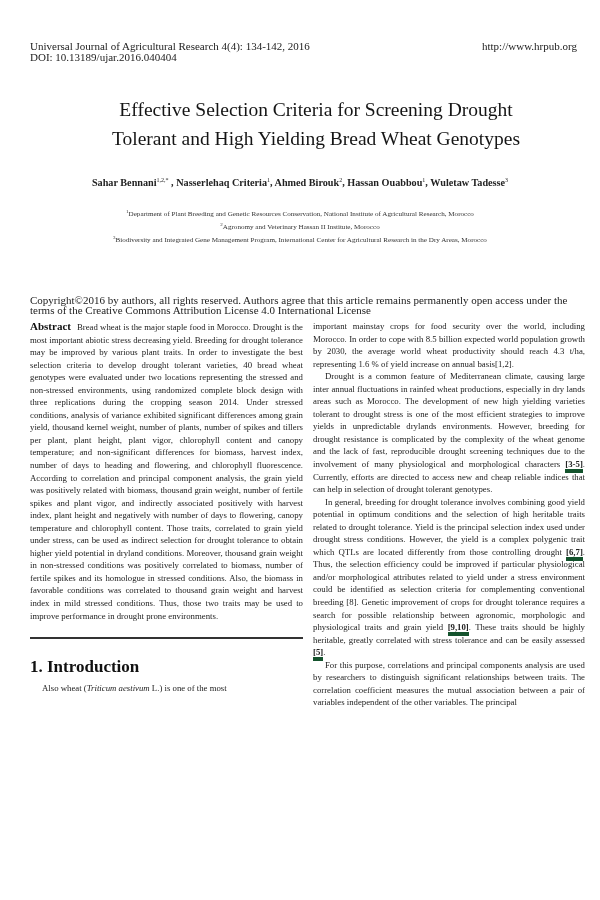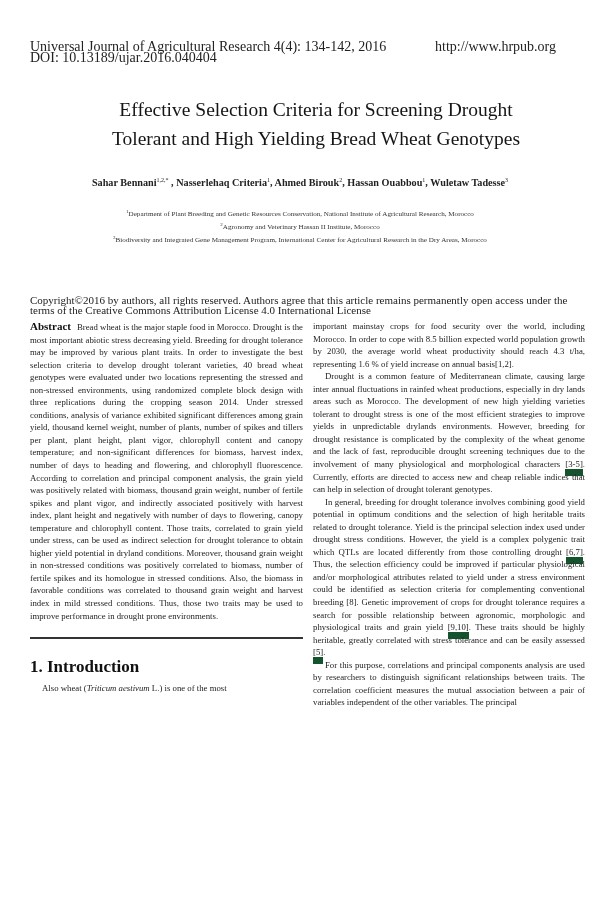--- a/index.html
+++ b/index.html
@@ -1,22 +1,22 @@
 <!DOCTYPE html>
 <html><head>
 <meta charset="utf-8">
 <style>
   html, body { margin: 0; padding: 0; background: #ffffff; }
   body {
     width: 600px; height: 900px; overflow: hidden; position: relative;
     font-family: "Liberation Serif", "DejaVu Serif", serif; color: #1a1a1a;
   }
-  .hdr { position: absolute; font-size: 14px; line-height: 11px; color: #222; }
+  .hdr { position: absolute; font-size: 11px; line-height: 11px; color: #222; }
   .hdr-left { left: 30px; top: 41px; }
-  .hdr-right { right: 44px; top: 41px; }
+  .hdr-right { right: 23px; top: 41px; }
   .title {
     position: absolute; left: 16px; width: 600px; top: 95px; text-align: center;
     font-weight: normal; font-size: 19.5px; line-height: 29px; color: #151515;
   }
   .authors {
     position: absolute; left: 0; width: 600px; top: 177px; text-align: center;
     font-weight: bold; font-size: 10.2px; color: #222;
   }
   .authors sup { font-size: 6px; font-weight: normal; }
   .affils {
@@ -30,21 +30,21 @@
   }
   .col { position: absolute; top: 320px; font-size: 8.75px; line-height: 12.55px; color: #222; text-align: justify; }
   .col-left { left: 30px; width: 273px; }
   .col-right { left: 313px; width: 272px; }
   .col p { margin: 0; }
   .indent { text-indent: 12px; }
   .lbl { font-weight: bold; font-size: 11px; color: #111; margin-right: 6px; }
   .kw { margin-top: 3px !important; }
   .rule { height: 2px; background: #333; margin: 15px 0 0 0; }
   .sec { font-weight: bold; font-size: 17px; color: #111; margin-top: 22px !important; margin-bottom: 8px !important; }
-  .ref { color: #222; border-bottom: 7px solid #14532d; cursor: pointer; }
+  .ref { color: #222; border-bottom: 4px solid #14532d; cursor: pointer; font-weight: bold; }
   i { font-style: italic; }
 </style>
 </head>
 <body>
 
 <div class="hdr hdr-left">
   <div>Universal Journal of Agricultural Research 4(4): 134-142, 2016</div>
   <div>DOI: 10.13189/ujar.2016.040404</div>
 </div>
 <div class="hdr hdr-right">http://www.hrpub.org</div>

